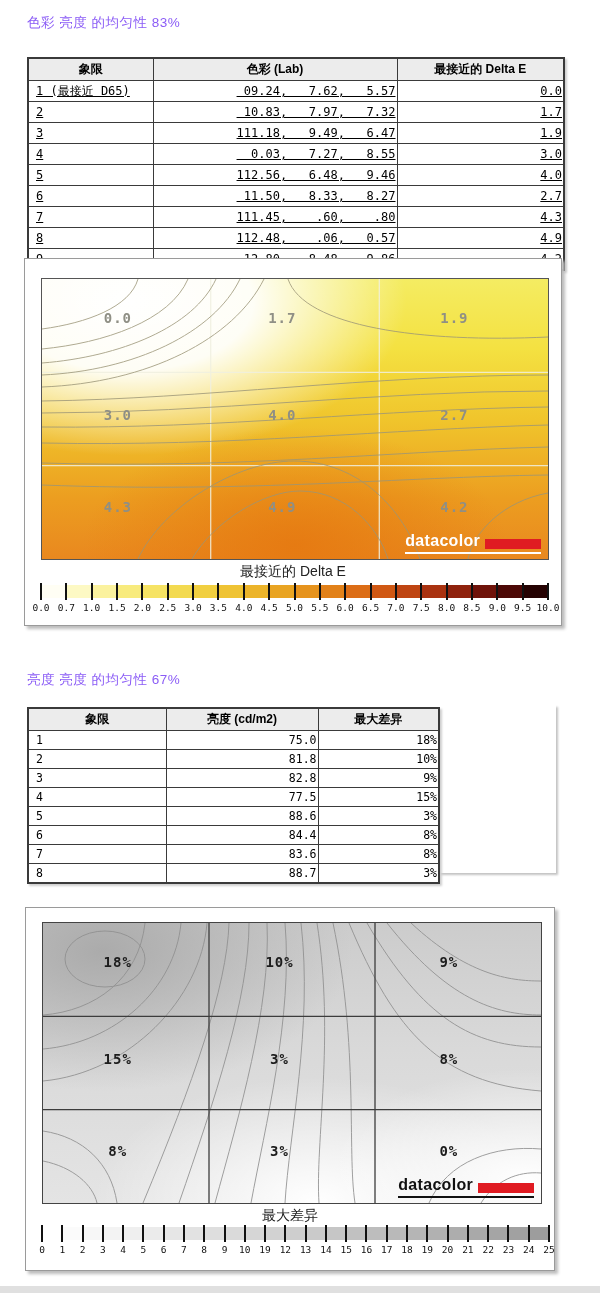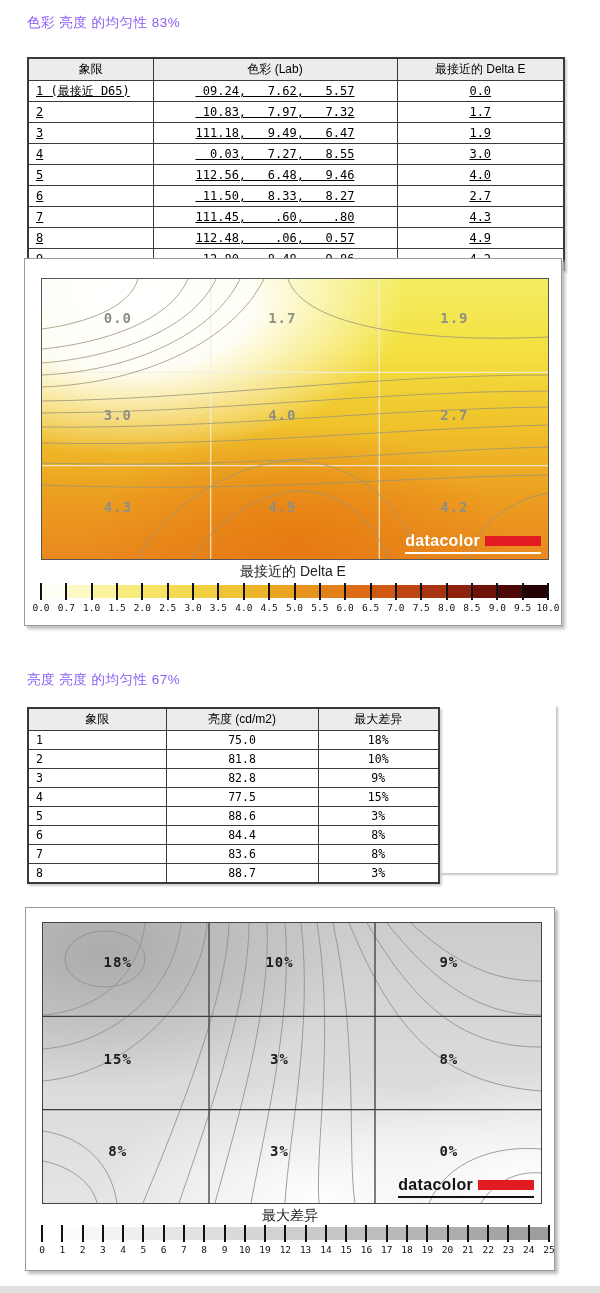--- a/index.html
+++ b/index.html
@@ -9,25 +9,25 @@
   .sec-title{position:absolute;left:27px;font-size:13.5px;color:#8b5cf6;letter-spacing:.5px;}
   #title1{top:14px;} #title2{top:671px;}
 
   
   table{position:absolute;border-collapse:collapse;table-layout:fixed;background:#fff;
         box-shadow:2px 2px 2px #cfcfcf;}
   #table1{left:27px;top:57px;width:536px;}
   #table2{left:27px;top:707px;width:411px;}
   th,td{border:1px solid #3a3a3a;overflow:hidden;white-space:pre;}
   table{border:2px solid #3a3a3a;}
-  th{background:#ececec;font-weight:normal;font-size:12px;height:19px;text-align:center;}
+  th{background:#ececec;font-weight:bold;font-size:12px;height:19px;text-align:center;}
   #table1 td{height:18px;font-size:12px;text-decoration:underline;}
   #table2 td{height:16px;font-size:11.5px;}
   td.c0{text-align:left;padding-left:7px;font-family:"DejaVu Sans Mono",monospace;}
-  td.c1,td.c2{text-align:center;font-family:"DejaVu Sans Mono",monospace;margin-left:12px;}
+  td.c1,td.c2{text-align:right;font-family:"DejaVu Sans Mono",monospace;margin-left:12px;}
   #t1c0{width:125px}#t1c1{width:244px}#t1c2{width:167px}
   #t2c0{width:138px}#t2c1{width:152px}#t2c2{width:121px}
 
   
   #shadow-panel{position:absolute;left:27px;top:705px;width:529px;height:168px;
         background:#fff;box-shadow:2px 2px 2px #c4c4c4;}
 
   
   .panel{position:absolute;background:#fff;border:1px solid #9a9a9a;
          box-shadow:3px 3px 3px #bdbdbd;}
@@ -40,21 +40,21 @@
   .mapwrap svg{display:block;}
 
   .cell-label{position:absolute;transform:translate(-50%,-50%);
       font:bold 14px "DejaVu Sans Mono",monospace;letter-spacing:1px;white-space:nowrap;}
   #map1 .cell-label{color:#8f8f85;}
   #map2 .cell-label{color:#1c1c1c;}
   .px0{left:15%}.px1{left:47.5%}.px2{left:81.5%}
   .py0{top:14%}.py1{top:48.5%}.py2{top:81.5%}
 
   
-  .dc-logo{position:absolute;right:7px;bottom:5px;display:flex;align-items:center;
+  .dc-logo{position:absolute;right:7px;bottom:5px;display:flex;align-items:flex-end;
       padding-bottom:3px;}
   .dc-text{font-weight:bold;font-size:16px;letter-spacing:.3px;line-height:1;}
   .dc-rect{width:56px;height:10px;margin-left:5px;}
   #map1 .dc-logo{border-bottom:2px solid #fff;}
   #map1 .dc-text{color:#fff;}
   #map2 .dc-logo{border-bottom:2px solid #111;}
   #map2 .dc-text{color:#111;}
 
   .map-caption{position:absolute;left:0;right:0;text-align:center;font-size:14px;color:#222;}
   #caption1{top:304px;} #caption2{top:299px;}

